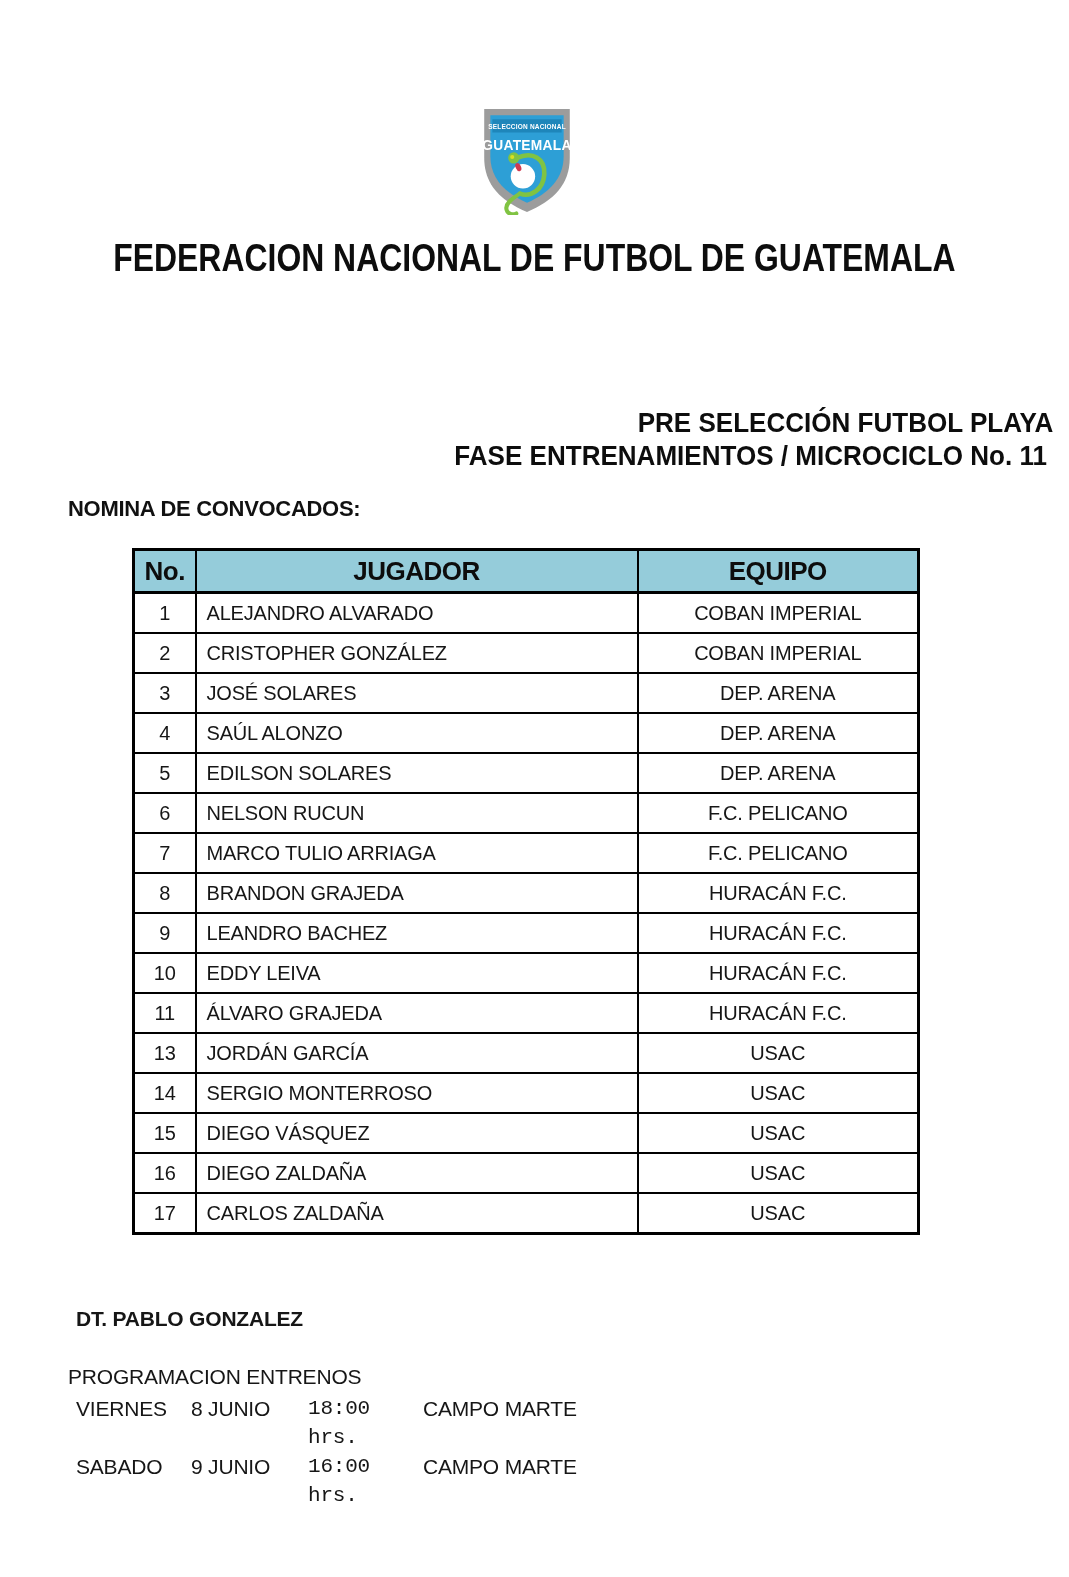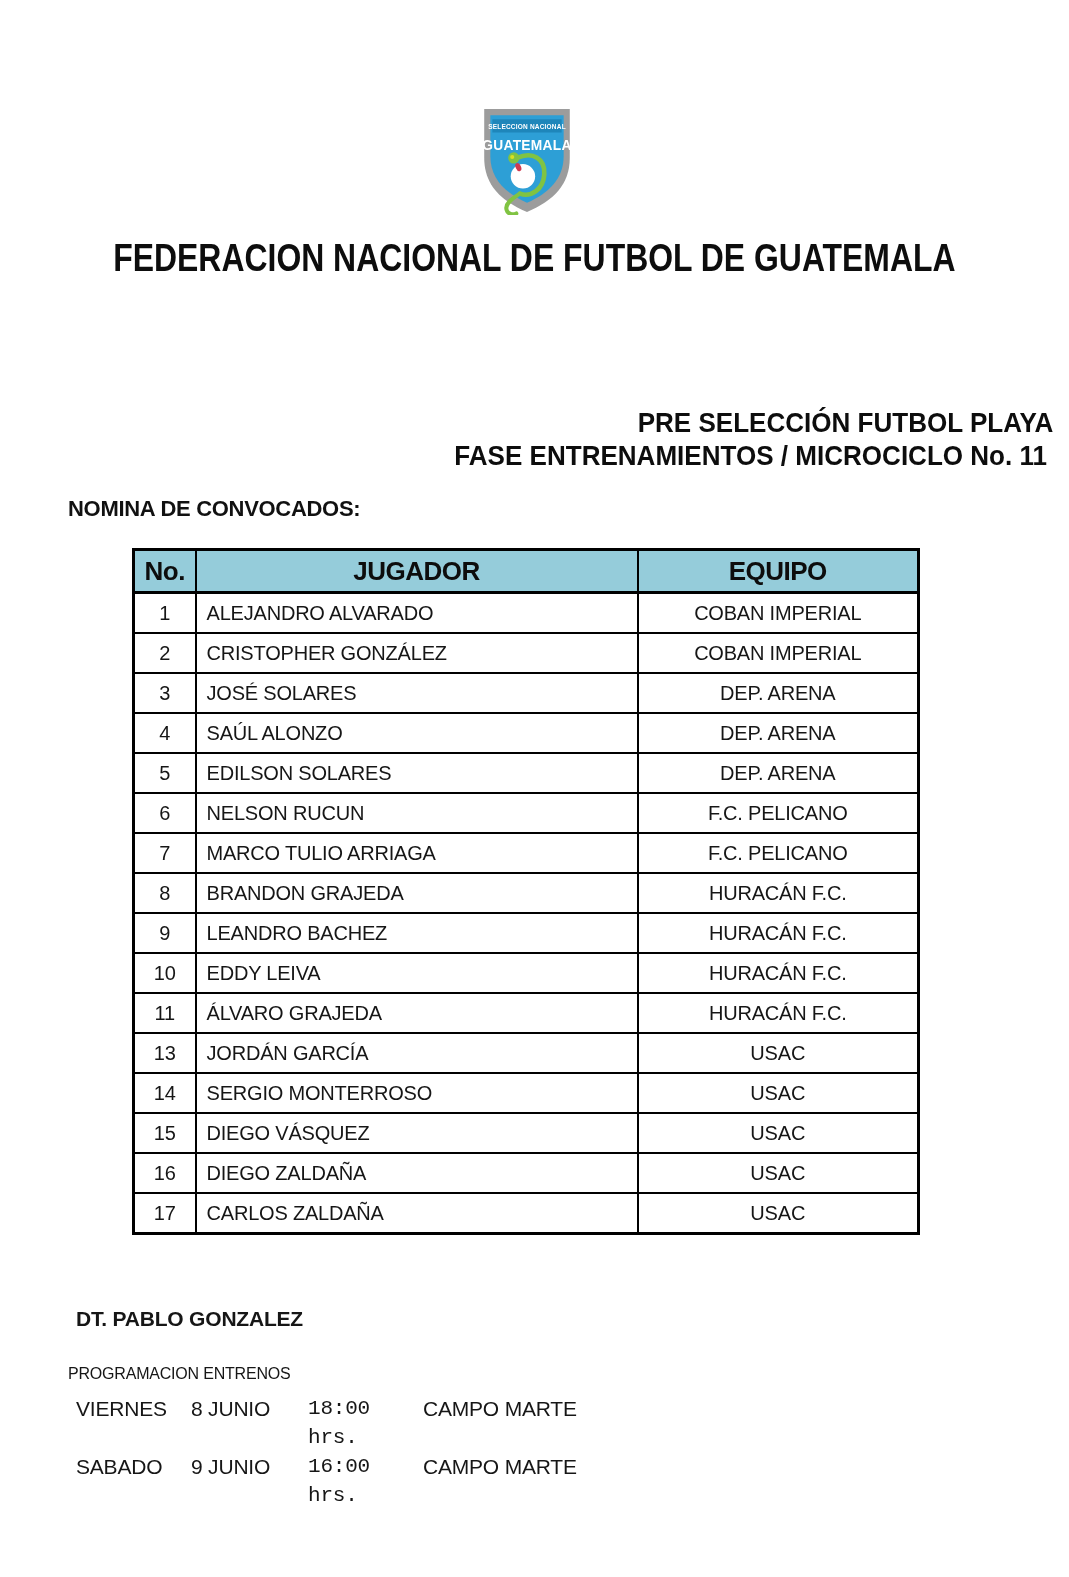--- a/index.html
+++ b/index.html
@@ -41,21 +41,21 @@
   }
   table.roster td{
     height:36px;border:2px solid #000;font-size:20px;letter-spacing:-0.2px;
     vertical-align:middle;background:#fff;color:#161616;
   }
   td.no{text-align:center;}
   td.name{text-align:left;padding-left:10px;}
   td.team{text-align:center;}
   
   .coach{position:absolute;left:68px;top:1307px;font-size:21px;font-weight:bold;letter-spacing:-0.2px;margin-left:8px;}
-  .prog{position:absolute;left:68px;top:1365px;font-size:16px;letter-spacing:-0.2px;}
+  .prog{position:absolute;left:68px;top:1365px;font-size:21px;letter-spacing:-0.2px;}
   .sched{position:absolute;left:76px;top:1394px;font-size:21px;letter-spacing:-0.2px;line-height:29px;}
   .srow{display:flex;}
   .srow .c1{width:115px;}
   .srow .c2{width:117px;}
   .srow .c3{width:115px;font-family:Liberation Mono, monospace;}
   .srow .c4{flex:0 0 auto;}
 </style>
 </head>
 <body>
 

